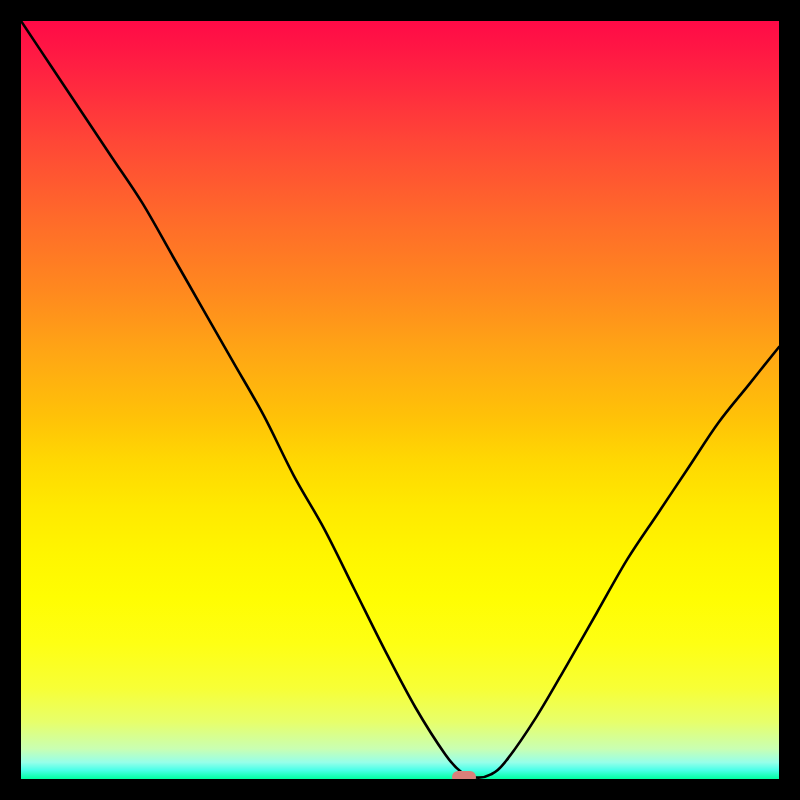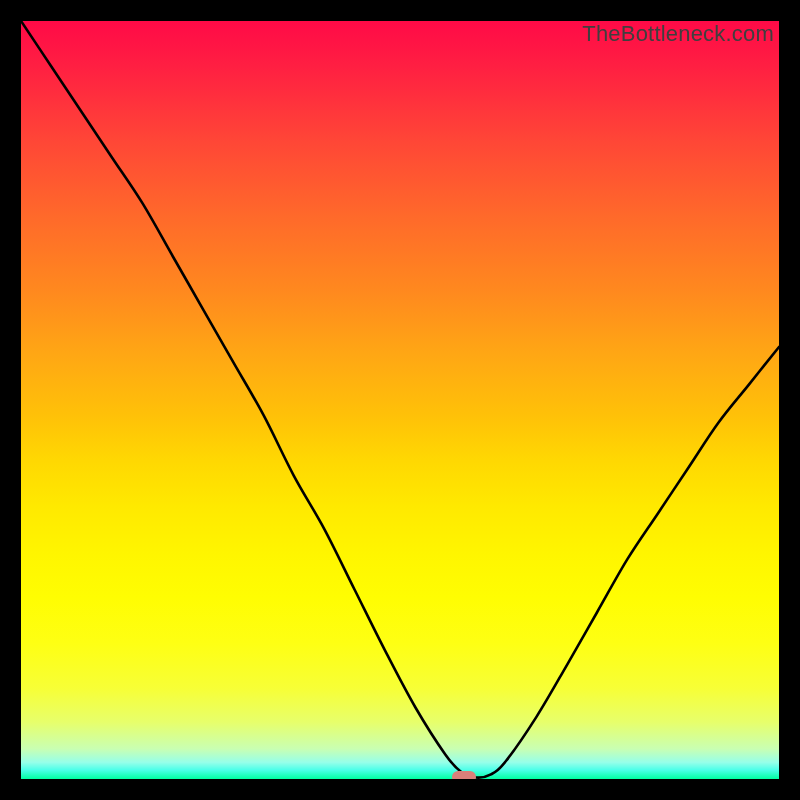--- a/index.html
+++ b/index.html
@@ -64,19 +64,18 @@
     background: #d97f7a;
     border-radius: 10px;
   }
 </style>
 </head>
 <body>
 
 <div class="frame">
   <div class="plot-area">
     <div class="gradient-bg"></div>
-    <div class="watermark">TheBottleneck.com</div>
     <svg class="curve" viewBox="0 0 758 758" preserveAspectRatio="none">
       <path id="curve-path" fill="none" stroke="#000" stroke-width="2.6" stroke-linecap="round" stroke-linejoin="round" d="M 0.00 0.00 C 5.05 7.58, 20.21 30.32, 30.32 45.48 C 40.43 60.64, 50.53 75.80, 60.64 90.96 C 70.75 106.12, 80.85 121.28, 90.96 136.44 C 101.07 151.60, 111.17 165.50, 121.28 181.92 C 131.39 198.34, 141.49 217.29, 151.60 234.98 C 161.71 252.67, 171.81 270.35, 181.92 288.04 C 192.03 305.73, 202.13 323.41, 212.24 341.10 C 222.35 358.79, 232.45 375.21, 242.56 394.16 C 252.67 413.11, 262.77 435.85, 272.88 454.80 C 282.99 473.75, 293.09 488.91, 303.20 507.86 C 313.31 526.81, 323.41 548.29, 333.52 568.50 C 343.63 588.71, 353.73 609.56, 363.84 629.14 C 373.95 648.72, 384.05 668.56, 394.16 685.99 C 404.27 703.42, 416.90 723.01, 424.48 733.74 C 432.06 744.48, 434.59 746.63, 439.64 750.42 C 444.69 754.21, 449.75 755.98, 454.80 756.48 C 459.85 756.99, 464.91 756.23, 469.96 753.45 C 475.01 750.67, 477.54 749.41, 485.12 739.81 C 492.70 730.21, 505.33 711.76, 515.44 695.84 C 525.55 679.93, 535.65 661.73, 545.76 644.30 C 555.87 626.87, 565.97 608.93, 576.08 591.24 C 586.19 573.55, 596.29 554.60, 606.40 538.18 C 616.51 521.76, 626.61 507.86, 636.72 492.70 C 646.83 477.54, 656.93 462.38, 667.04 447.22 C 677.15 432.06, 687.25 415.64, 697.36 401.74 C 707.47 387.84, 717.57 376.47, 727.68 363.84 C 737.79 351.21, 752.95 332.26, 758.00 325.94"></path>
     </svg>
     <div class="marker" id="minimum-marker" style="width: 24.256px; height: 11.37px; left: 430.544px; top: 750.315px;"></div>
   </div>
 </div>
 
 </body></html>

